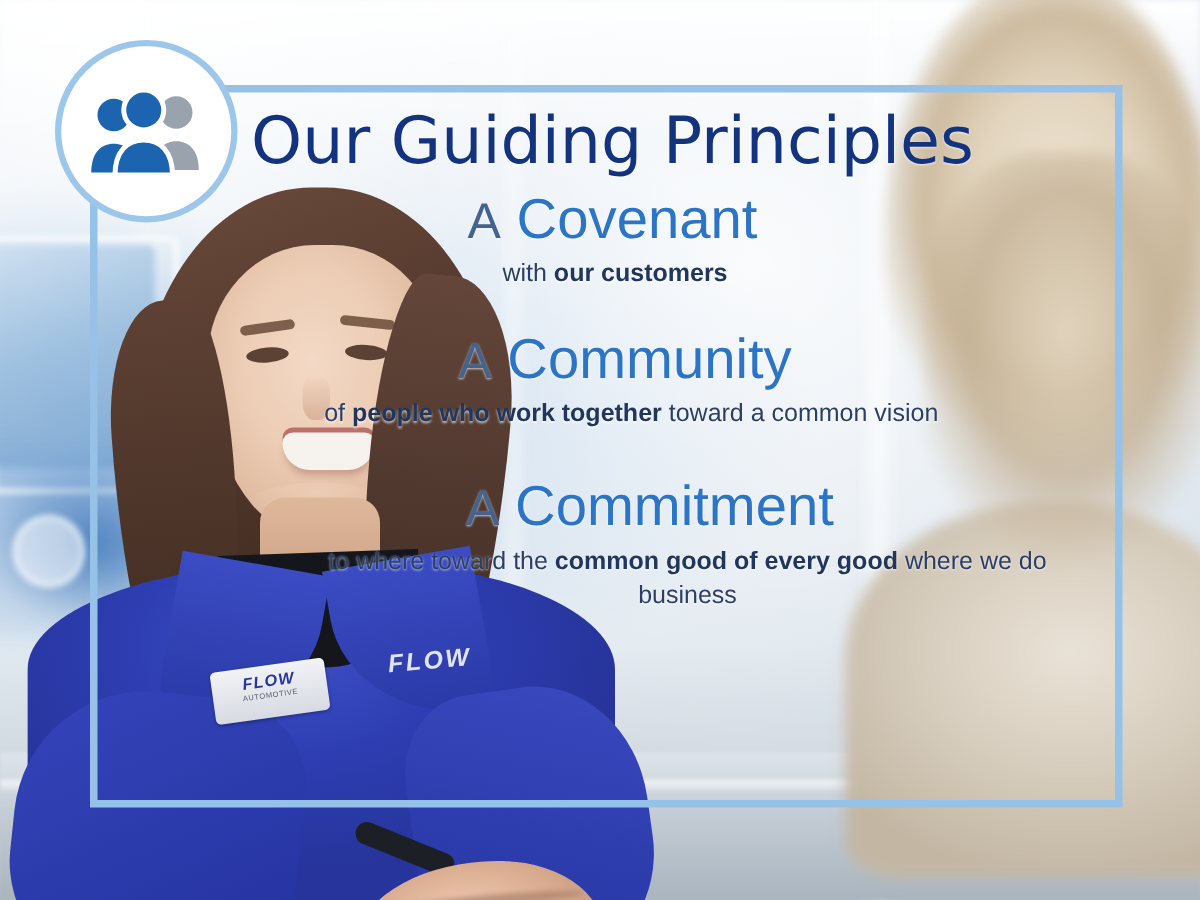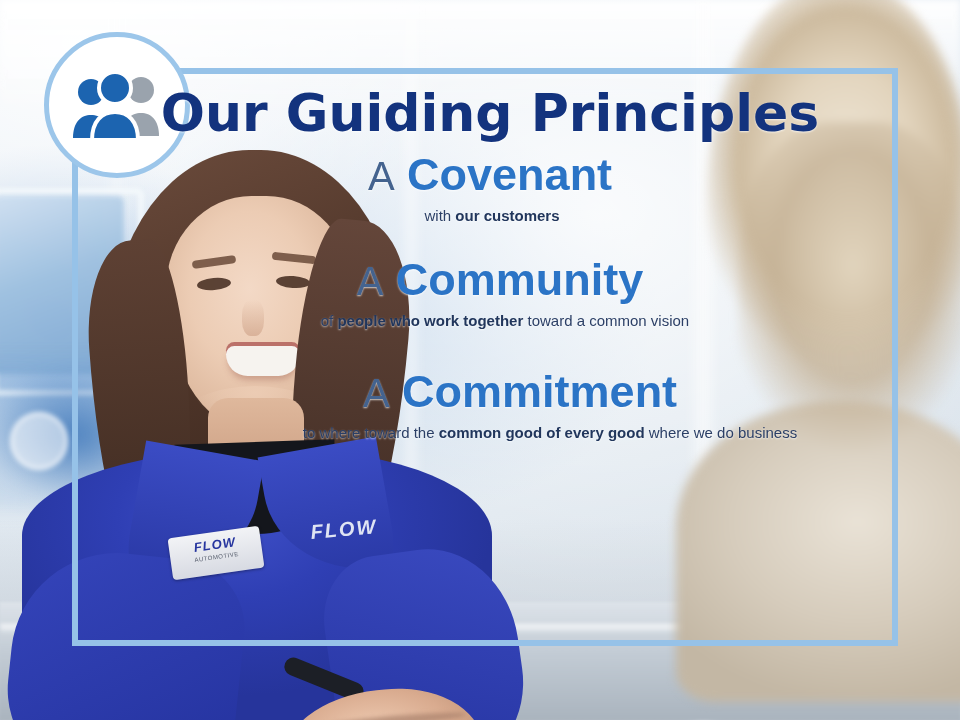--- a/index.html
+++ b/index.html
@@ -371,46 +371,46 @@
     position: absolute;
     left: 120px;
     top: 86px;
     width: 740px;
     text-align: center;
     color: #1b3f8f;
   }
   .headline {
     font-family: "DejaVu Sans", sans-serif;
     font-size: 52px;
-    font-weight: bold;
+    font-weight: normal;
     color: #13337e;
     letter-spacing: 0px;
     line-height: 1.05;
     margin: 0 0 6px 0;
     text-shadow: 0 1px 2px rgba(255,255,255,.7);
   }
   .block { margin-top: 16px; }
   .big-line {
     font-size: 45px;
     line-height: 1.05;
     margin: 0;
     color: #2f6fc4;
     text-shadow: 0 1px 2px rgba(255,255,255,.75);
   }
   .big-line .art {
     font-weight: normal;
     color: #44638f;
     font-size: 40px;
   }
   .big-line .word {
-    font-weight: bold;
+    font-weight: normal;
     color: #2b74c6;
   }
   .sub-line {
-    font-size: 15px;
+    font-size: 20px;
     line-height: 1.35;
     color: #2b3f66;
     margin: 8px 0 0 0;
     text-shadow: 0 1px 2px rgba(255,255,255,.7);
   }
   .sub-line b { font-weight: bold; color: #21365c; }
 
   .b1 { margin-top: 10px; }
   .b2 { margin-top: 30px; }
   .b3 { margin-top: 36px; }

